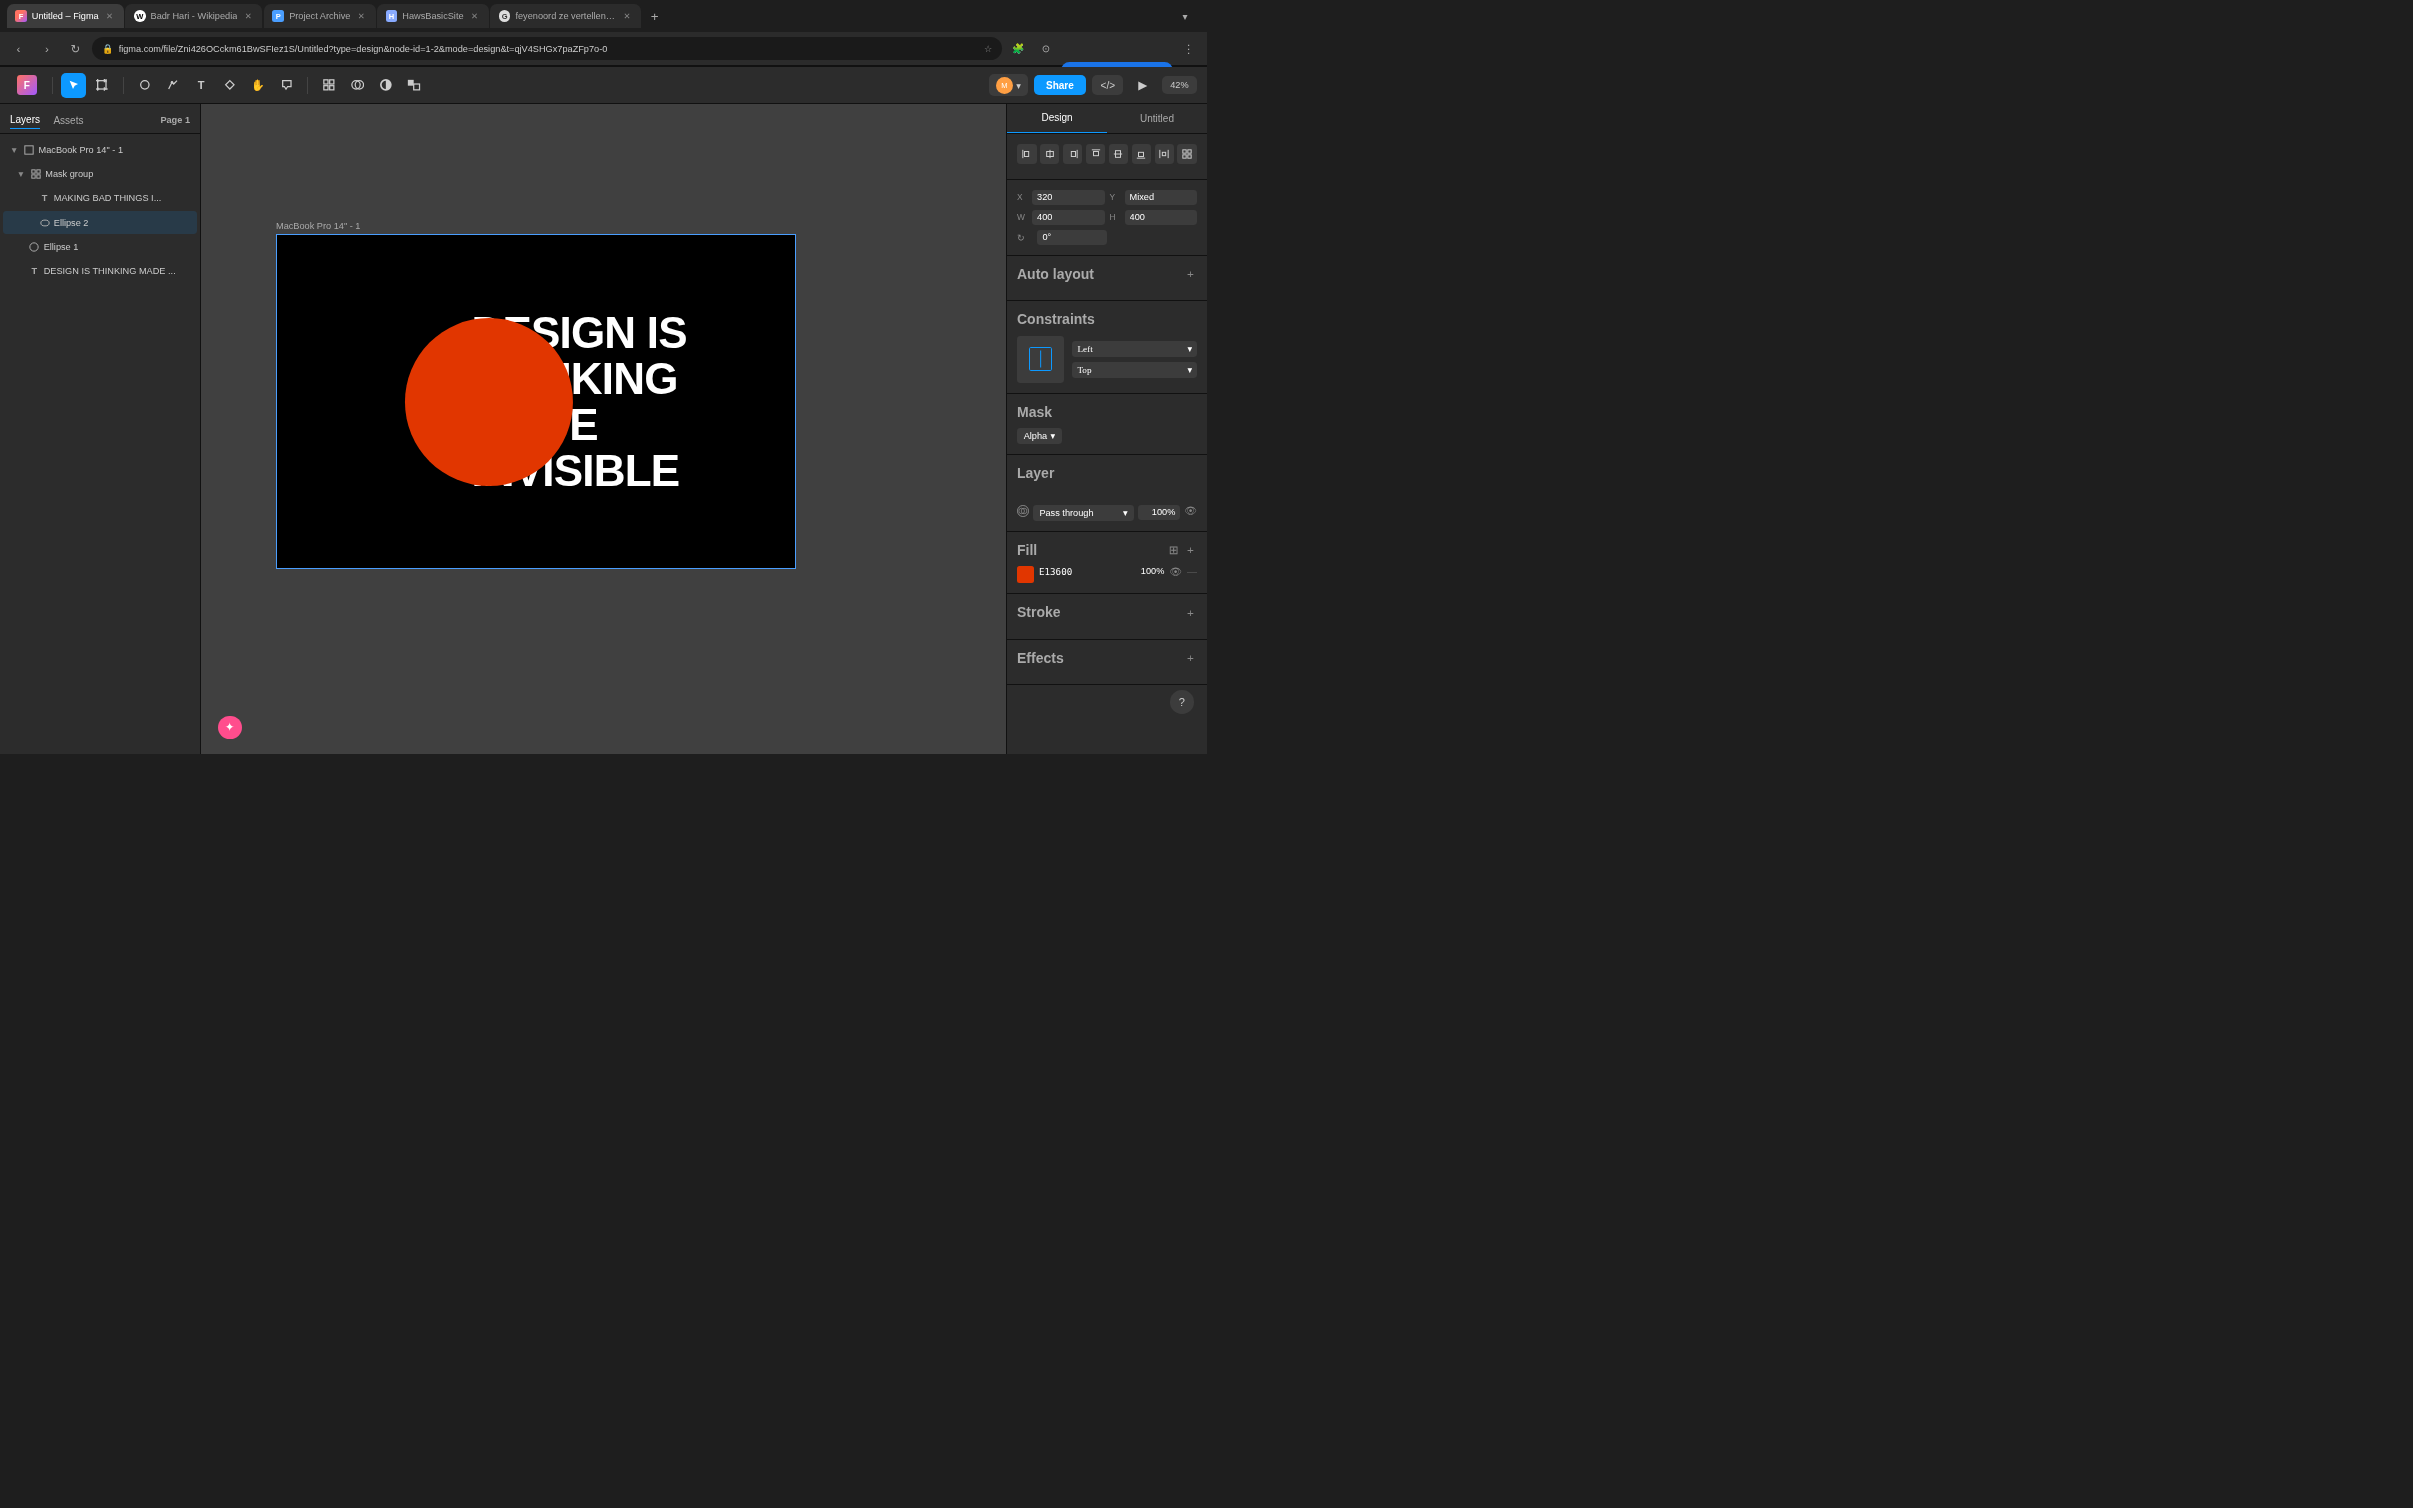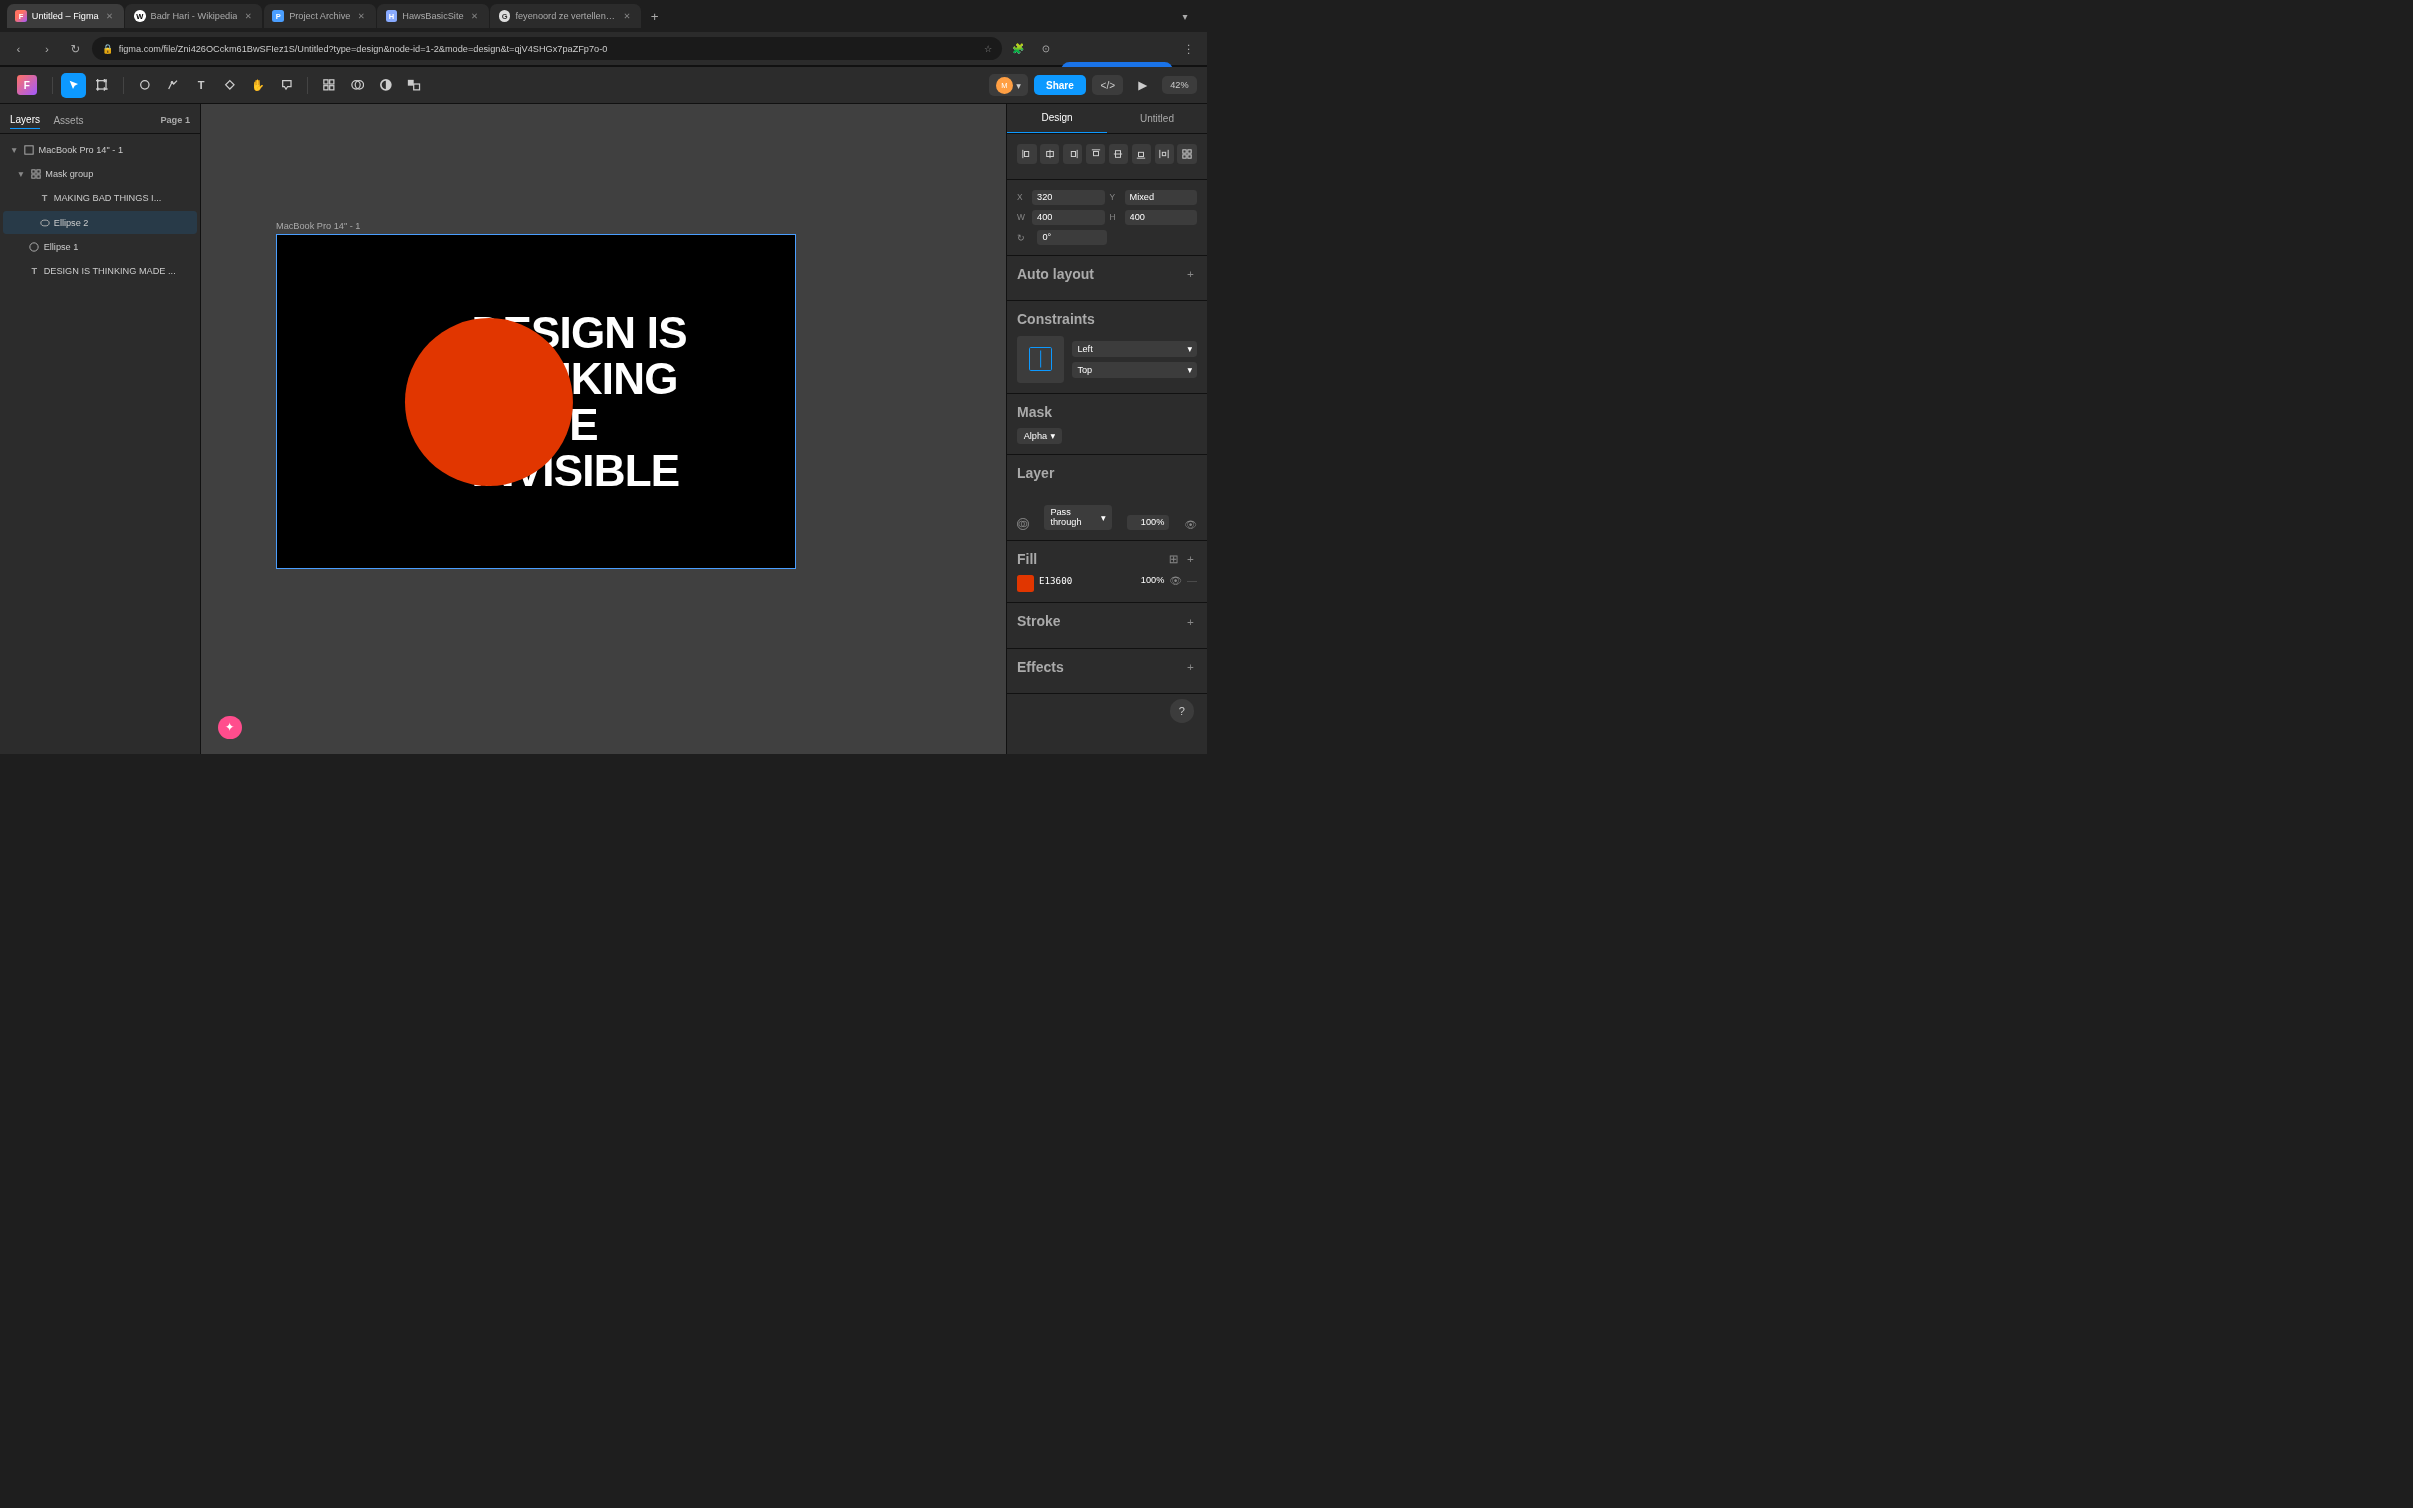--- a/index.html
+++ b/index.html
@@ -510,20 +510,21 @@
       background: #3c3c3c;
       border: none;
       border-radius: 3.4px;
       color: #fff;
       font-size: 9.2px;
       padding: 2.5px 5px;
       cursor: pointer;
       display: flex;
       align-items: center;
       justify-content: space-between;
+      font-family: Liberation Serif, serif;
     }
 
     
     .mask-row {
       display: flex;
       align-items: center;
       gap: 5px;
     }
     .mask-select {
       background: #3c3c3c;
@@ -533,22 +534,22 @@
       color: #fff;
       cursor: pointer;
       display: flex;
       align-items: center;
       gap: 3.4px;
     }
 
     
     .blend-row {
       display: flex;
-      align-items: flex-end;
-      gap: 15px;
+      align-items: flex-start;
+      gap: 4px;
       margin-top: 24px;
     }
     .blend-circle {
       width: 11.7px;
       height: 11.7px;
       border-radius: 50%;
       border: 1.3px solid #888;
       display: flex;
       align-items: center;
       justify-content: center;

